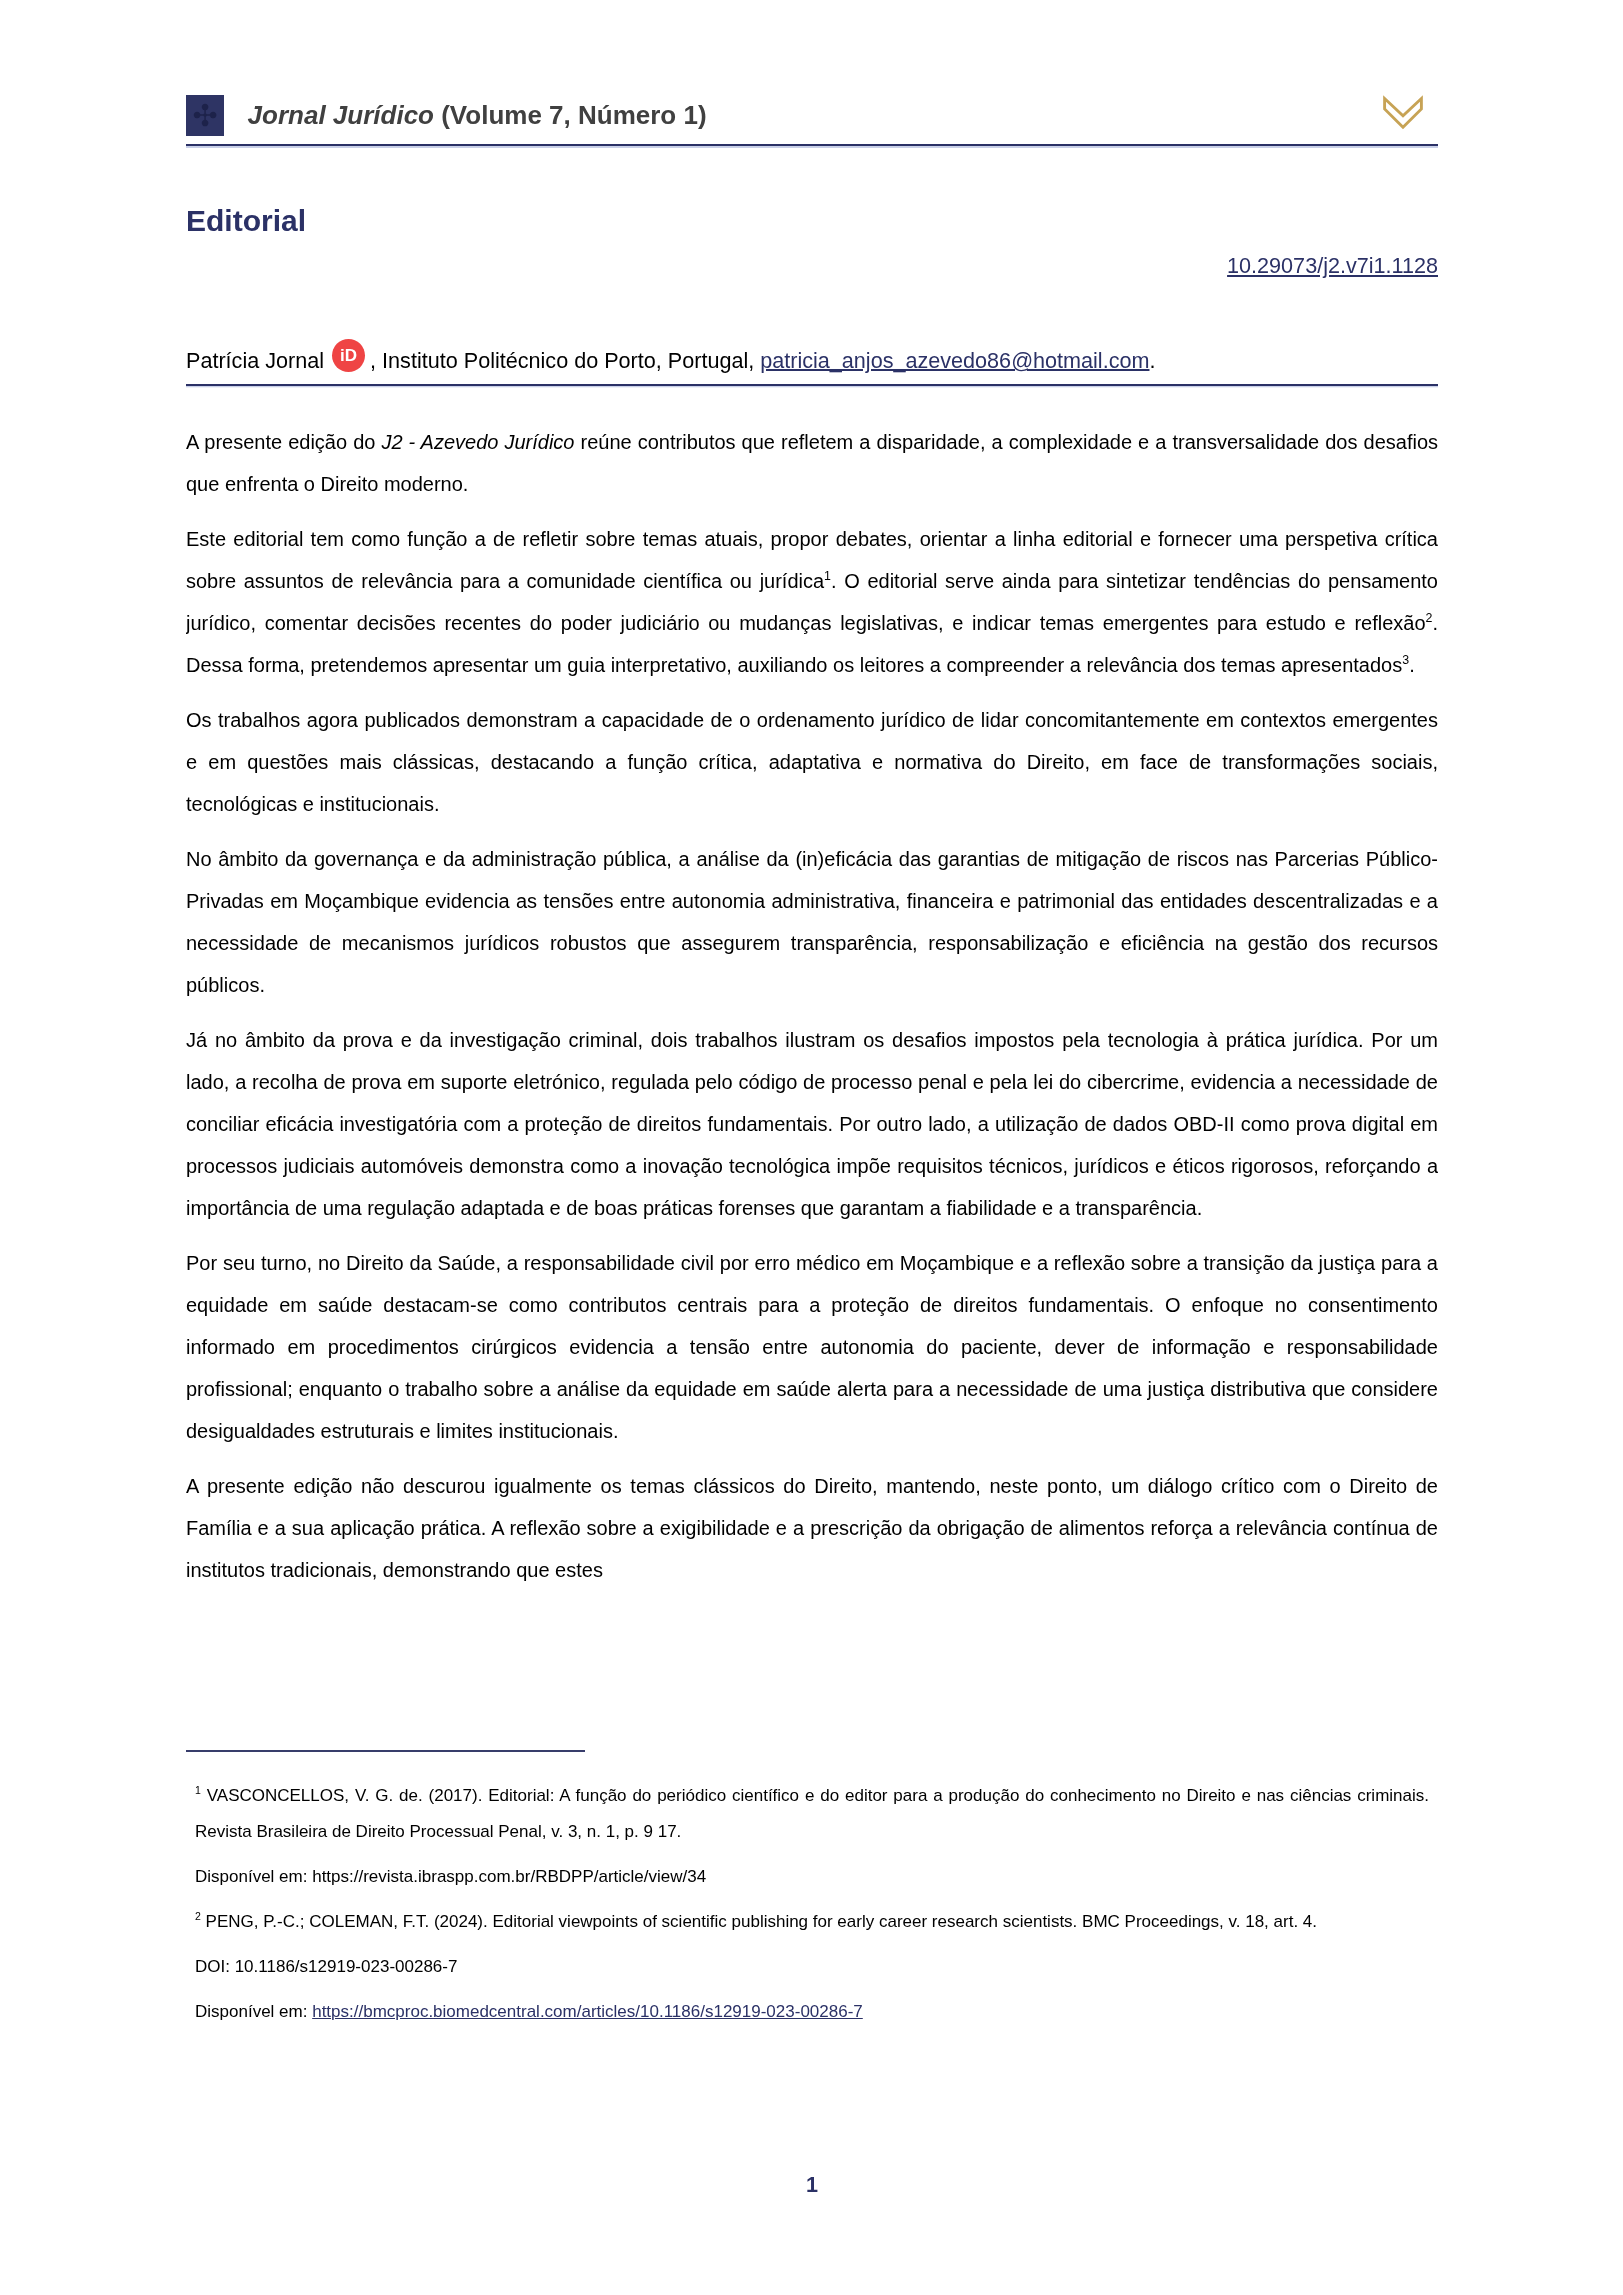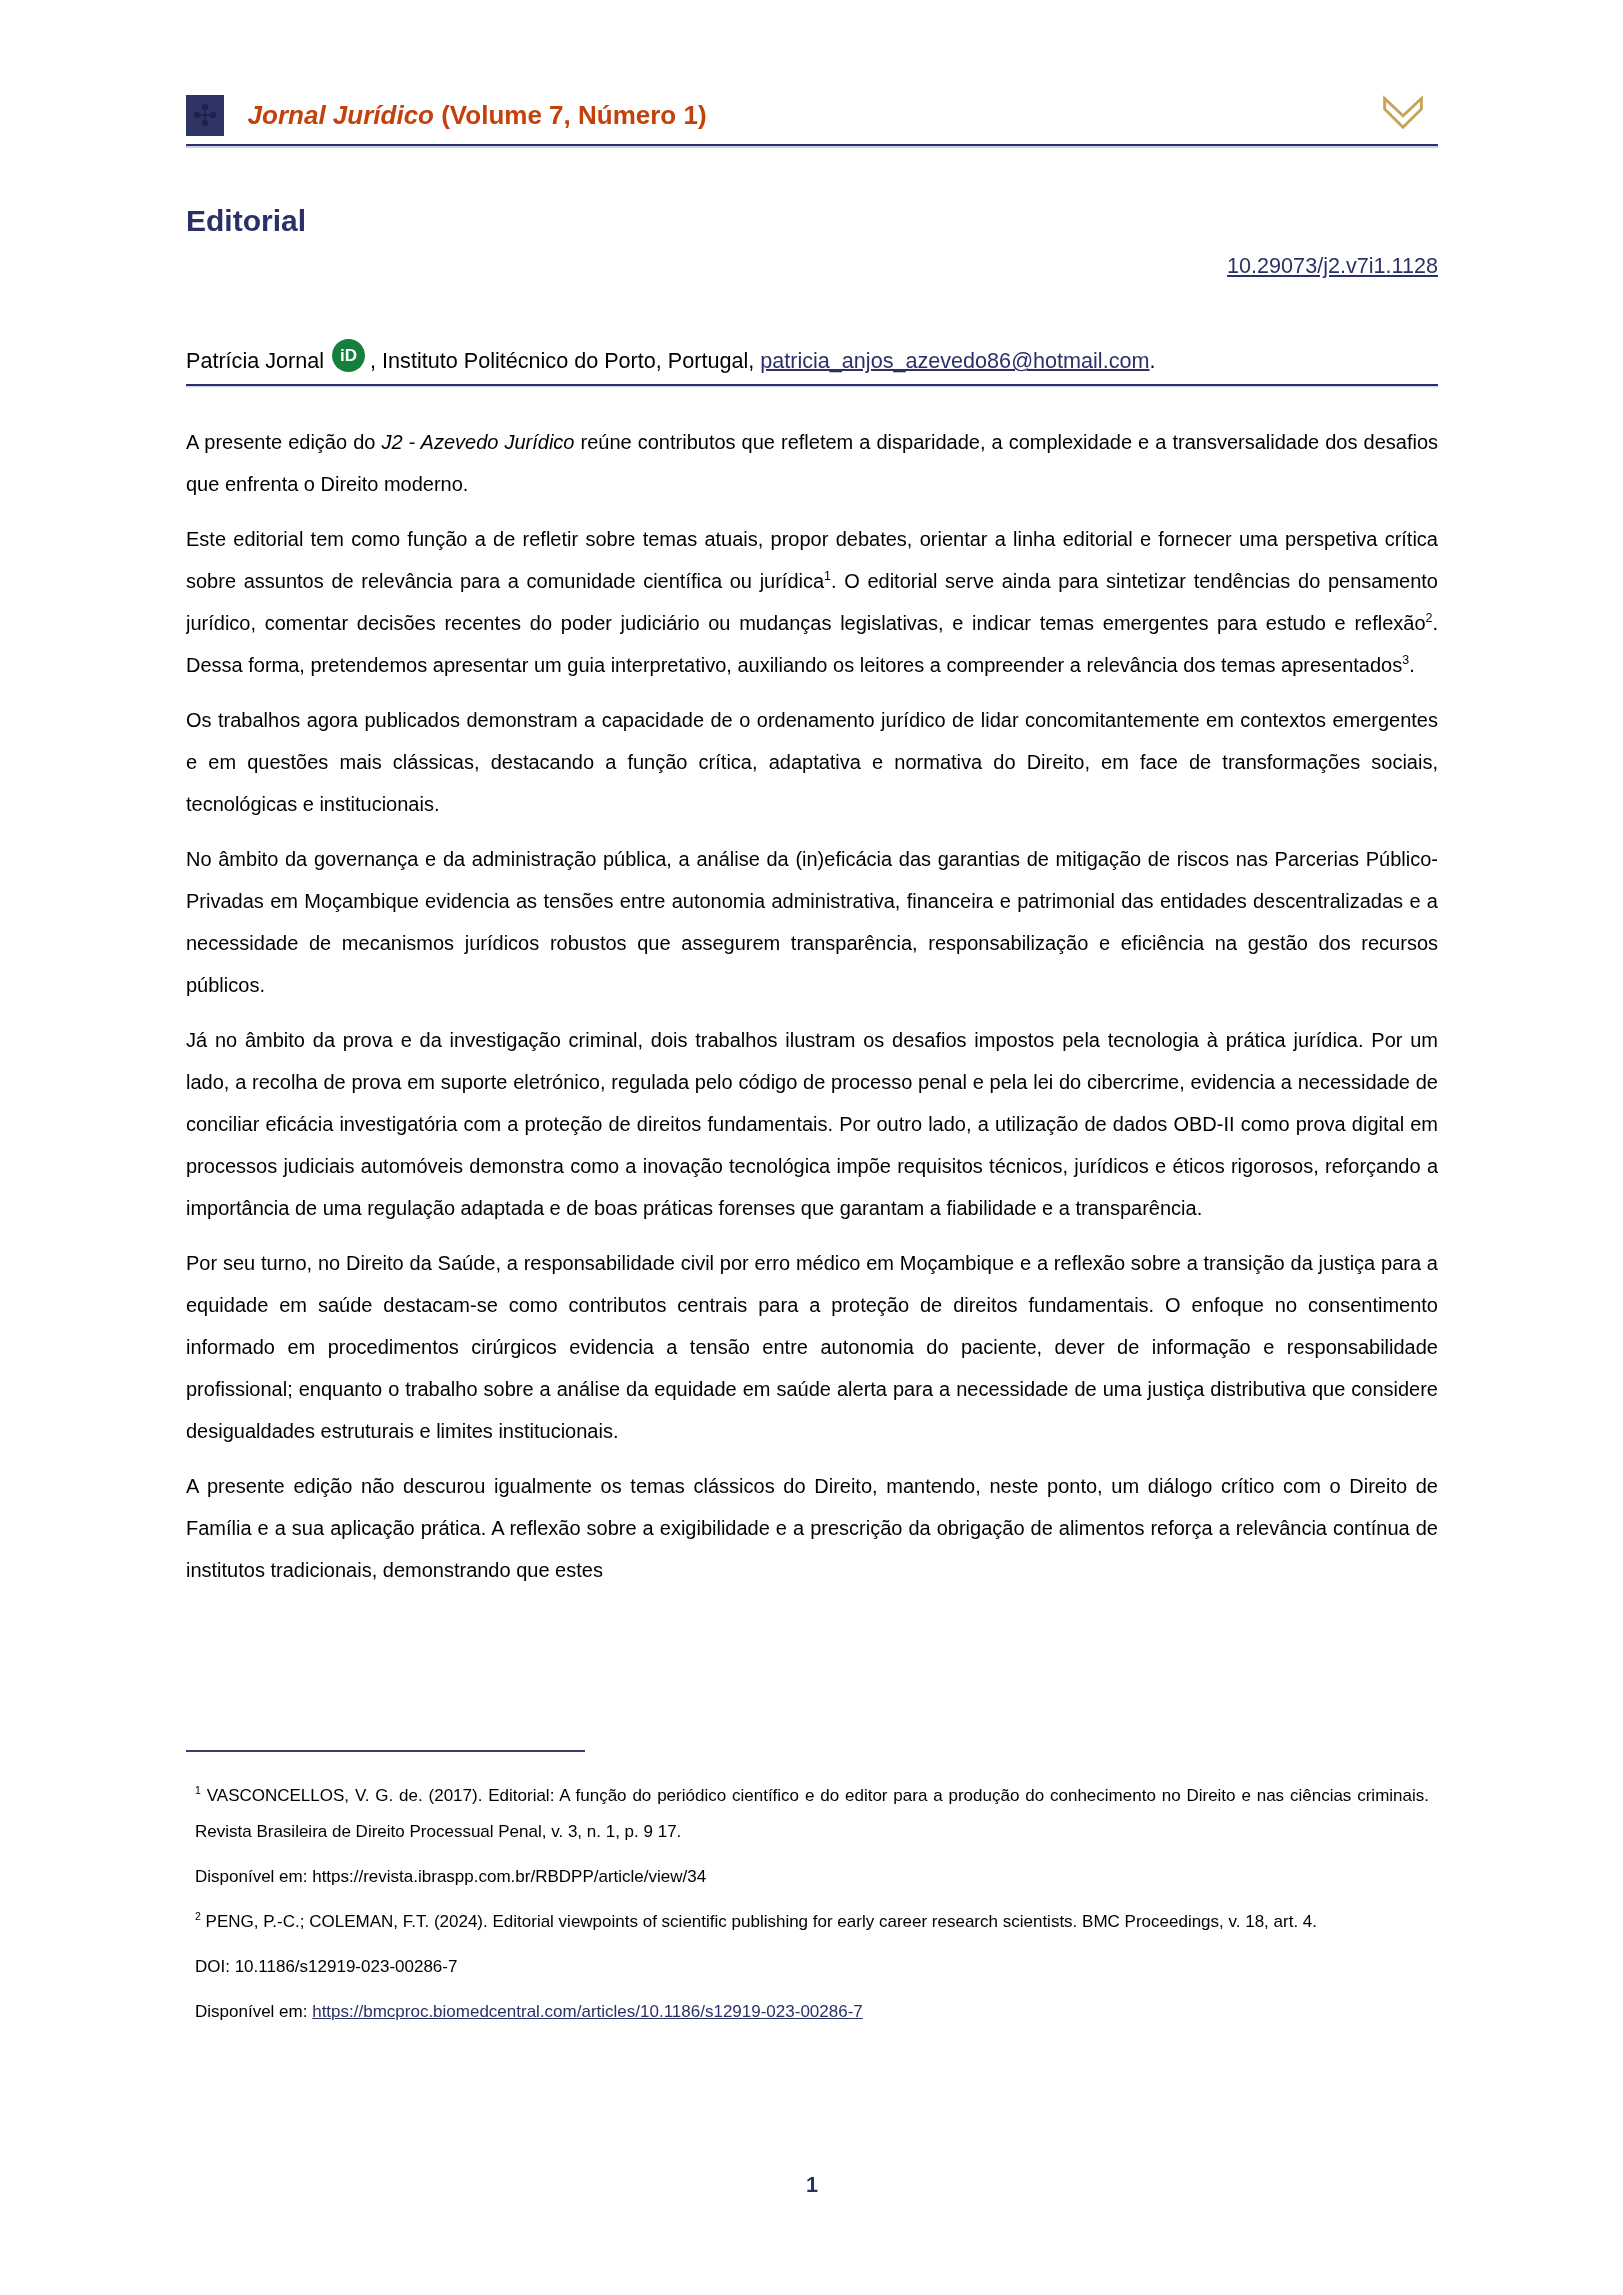--- a/index.html
+++ b/index.html
@@ -10,36 +10,36 @@
   }
   .page{position:absolute;inset:0;padding:0 186px;box-sizing:border-box;}
 
   
   .hdr{margin-top:94px;height:42px;display:flex;align-items:center;position:relative;}
   .logo{
     width:38px;height:41px;background:#2E3464;color:#1D224A;
     display:flex;align-items:center;justify-content:center;
     font-size:30px;line-height:41px;flex:0 0 auto;
   }
-  .hdr-title{margin-left:23.6px;font-size:26px;font-weight:bold;color:#c2410c;white-space:nowrap;}
+  .hdr-title{margin-left:23.6px;font-size:26px;font-weight:bold;color:#404040;white-space:nowrap;}
   .hdr-title .jname{font-style:italic;}
   .chev{position:absolute;right:11.8px;top:-1.3px;width:46px;height:41px;}
   .chev svg{width:100%;height:100%;}
   .rule-strong{margin-top:7.9px;height:2.6px;background:#2B3166;box-shadow:0 2px 0 #C9D0E8;}
 
   
   .art-title{margin-top:58px;text-align:left;font-size:30px;font-weight:bold;color:#2B3166;}
   .doi-line{margin-top:14.4px;text-align:right;font-size:21.6px;}
   .lnk{color:#2B3166;text-decoration:underline;cursor:pointer;}
 
   
   .author-line{margin-top:60px;font-size:21.6px;color:#000;}
   .orcid{
     display:inline-block;width:33px;height:33px;border-radius:50%;
-    background:#15803d;color:#ffffff;font-weight:bold;font-size:17px;
+    background:#ef4444;color:#ffffff;font-weight:bold;font-size:17px;
     text-align:center;line-height:33px;vertical-align:6.5px;margin:0 5.2px 0 7.9px;
   }
   .rule-thin{margin-top:10.5px;height:2px;background:#2B3166;box-shadow:0 1.3px 0 #C9D0E8;}
 
   
   .body-text{margin-top:35px;height:1329px;overflow:hidden;font-size:20px;line-height:42px;text-align:justify;}
   .body-text p{margin:0 0 13px 0;}
   .body-text em{font-style:italic;}
   sup{font-size:0.62em;vertical-align:super;line-height:0;}
 

